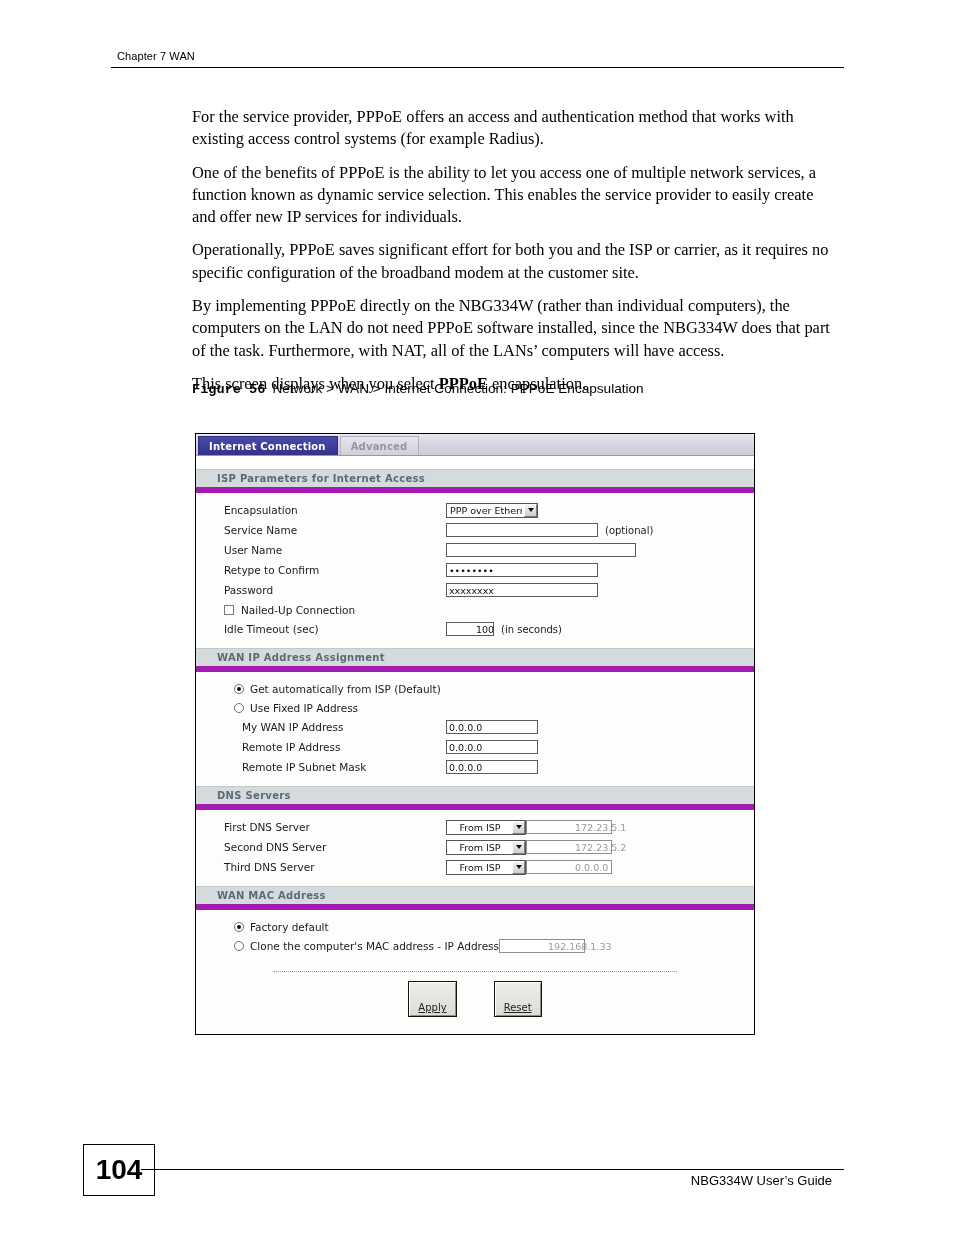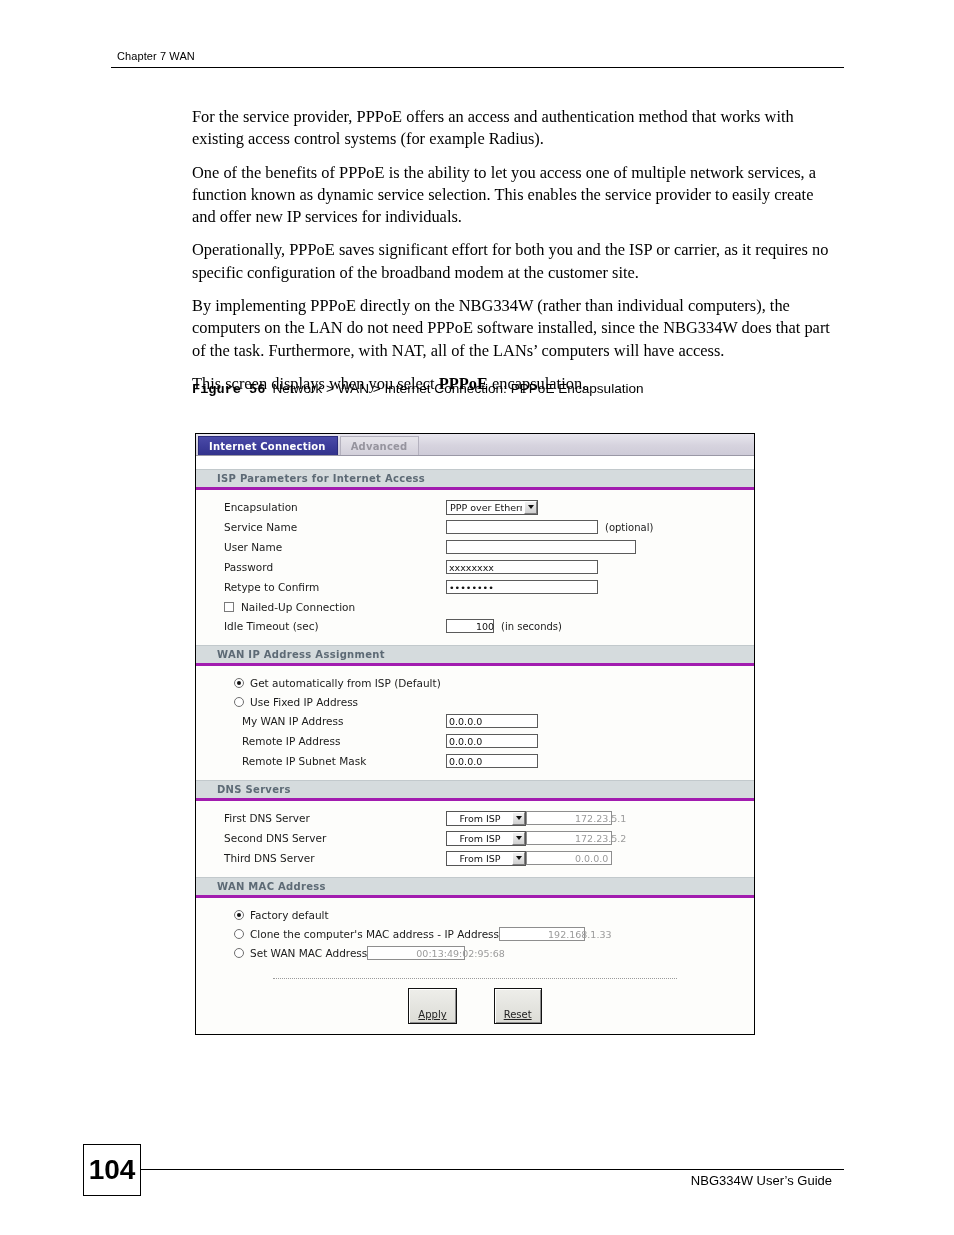--- a/index.html
+++ b/index.html
@@ -121,21 +121,21 @@
     background: #ffffff;
     border-top: 1px solid #9a98a6;
   }
 
   .whitegap { background:#ffffff; height: 10px; }
 
   
   .section-bar {
     background: #d5dbdd;
     border-top: 1px solid #c2c9cc;
-    border-bottom: 3px solid #a21caf;
+    border-bottom: 6px solid #a21caf;
     height: 17px;
     line-height: 17px;
     padding-left: 21px;
     font-size: 10px;
     font-weight: bold;
     color: #5d6a75;
     letter-spacing: 0.3px;
   }
 
   .section-body {
@@ -294,21 +294,21 @@
   .footer {
     position: absolute;
     left: 83px;
     top: 1144px;
     width: 761px;
     height: 52px;
   }
   .pagebox {
     position: absolute;
     left: 0; top: 0;
-    width: 58px; height: 52px;
+    width: 72px; height: 52px;
     border: 1.8px solid #000;
     display: flex;
     align-items: center;
     justify-content: center;
     font-family: "Liberation Sans", sans-serif;
     font-weight: bold;
     font-size: 28px;
     color: #000;
     box-sizing: border-box;
   }
@@ -374,27 +374,27 @@
       <span class="txt w-serv"></span>
       <span class="hint">(optional)</span>
     </div>
 
     <div class="row">
       <span class="lbl">User Name</span>
       <span class="txt w-user"></span>
     </div>
 
     <div class="row">
+      <span class="lbl">Retype to Confirm</span>
+      <span class="txt w-pass">••••••••</span>
+    </div>
+
+    <div class="row">
       <span class="lbl">Password</span>
       <span class="txt w-pass">xxxxxxxx</span>
-    </div>
-
-    <div class="row">
-      <span class="lbl">Retype to Confirm</span>
-      <span class="txt w-pass">••••••••</span>
     </div>
 
     <div class="opt-row cb">
       <span class="checkbox"></span>
       <span>Nailed-Up Connection</span>
     </div>
 
     <div class="row">
       <span class="lbl">Idle Timeout (sec)</span>
       <span class="txt w-small">100</span>
@@ -469,25 +469,20 @@
       <span class="radio checked"></span>
       <span>Factory default</span>
     </div>
 
     <div class="opt-row">
       <span class="radio"></span>
       <span>Clone the computer's MAC address - IP Address</span>
       <span class="txt dim w-clone">192.168.1.33</span>
     </div>
 
-    <div class="opt-row">
-      <span class="radio"></span>
-      <span>Set WAN MAC Address</span>
-      <span class="txt dim w-mac">00:13:49:02:95:68</span>
-    </div>
   </div>
 
   <div class="btn-area">
     <div class="dotted"></div>
     <span class="btn">Apply</span>
     <span class="btn">Reset</span>
   </div>
 </div>
 
 <div class="footer">

